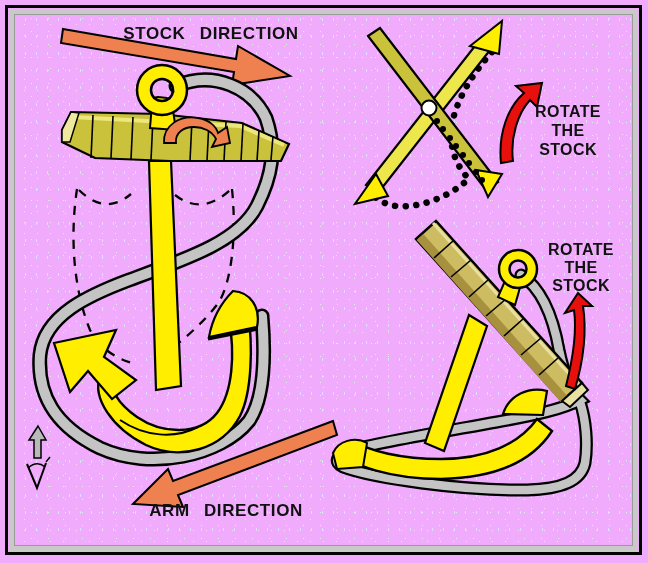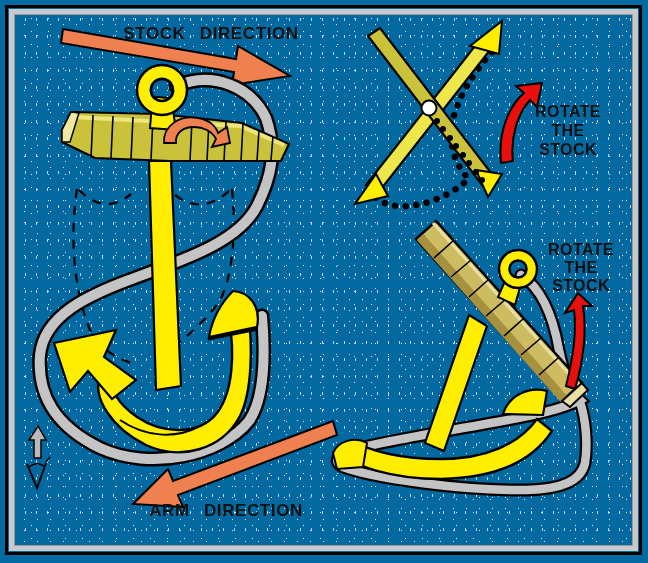--- a/index.html
+++ b/index.html
@@ -1,16 +1,16 @@
 <!DOCTYPE html>
 <html><head>
 <meta charset="utf-8">
 <style>
   html,body{margin:0;padding:0;background:#ffffff;}
-  .page{position:relative;width:648px;height:563px;background:#0369a1;overflow:hidden;
+  .page{position:relative;width:648px;height:563px;background:#f0abfc;overflow:hidden;
         font-family:"Liberation Sans", sans-serif;}
   .speckle{position:absolute;left:16px;top:16px;right:16px;bottom:18px;
     background-image:
       radial-gradient(#ffd9ec 0.6px, transparent 0.8px),
       radial-gradient(#d9f5e0 0.6px, transparent 0.8px),
       radial-gradient(#dde6ff 0.6px, transparent 0.8px);
     background-size:13px 11px,17px 13px,11px 17px;
     background-position:2px 3px,7px 9px,4px 12px;}
   svg{position:absolute;left:0;top:0;}
   .lbl{font-family:"Liberation Sans", sans-serif;font-weight:bold;fill:#111111;}

